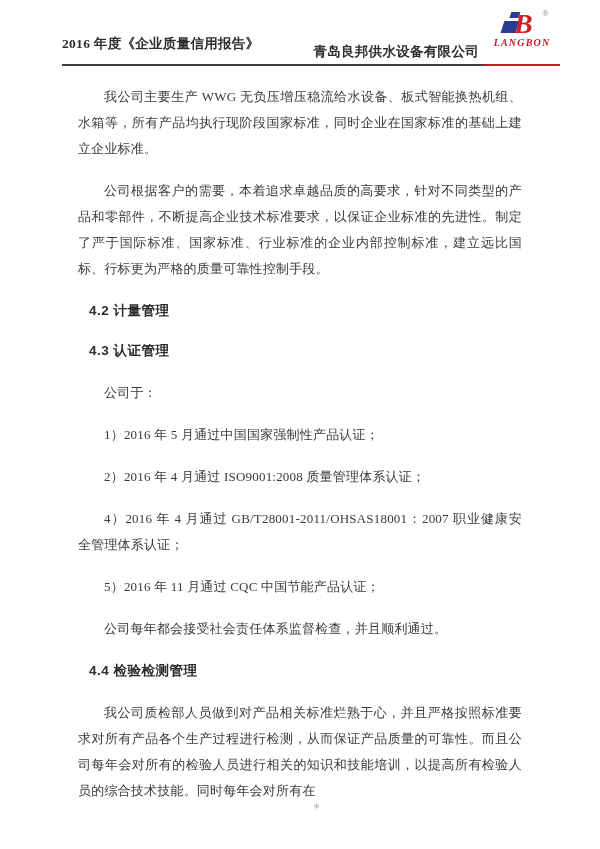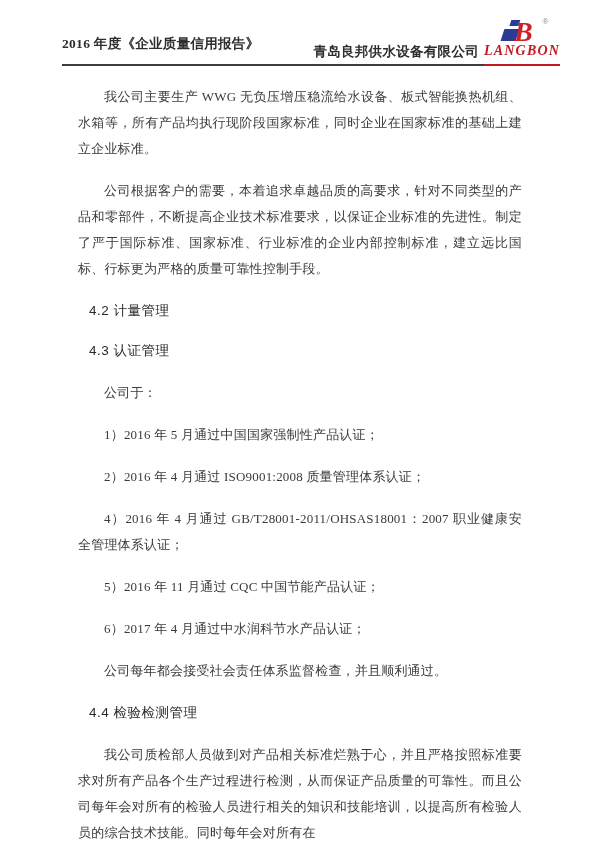--- a/index.html
+++ b/index.html
@@ -57,25 +57,25 @@
     font-size:8px;
     color:#8a8a8a;
     line-height:8px;
     margin-left:1px;
     font-family:"Liberation Sans", sans-serif;
   }
   .brand-text {
     font-family:"Liberation Serif", serif;
     font-style:italic;
     font-weight:bold;
-    font-size:14px;
+    font-size:10px;
     letter-spacing:1.2px;
     color:#c6191f;
     line-height:15px;
-    padding-bottom:6px;
+    padding-bottom:14px;
     white-space:nowrap;
   }
   .brand-underline {
     position:absolute;
     right:0; bottom:-2px;
     width:76px; height:2px;
     background:#c6191f;
   }
 
   
@@ -89,21 +89,21 @@
     letter-spacing:0.2px;
   }
   .para {
     margin:16px;
     text-indent:2em;
   }
   .section-heading {
     margin:14px 0 3px 0;
     text-indent:2em;
     font-size:13.5px;
-    font-weight:normal;
+    font-weight:bold;
     color:#2b2b2b;
     font-family:"Liberation Sans", sans-serif;
     letter-spacing:0.5px;
   }
 
   
   .scan-artifact {
     position:absolute;
     left:313px; top:801px;
     font-size:9px;
@@ -139,21 +139,20 @@
   <div class="doc-body">
     <p class="para">我公司主要生产 WWG 无负压增压稳流给水设备、板式智能换热机组、水箱等，所有产品均执行现阶段国家标准，同时企业在国家标准的基础上建立企业标准。</p>
     <p class="para">公司根据客户的需要，本着追求卓越品质的高要求，针对不同类型的产品和零部件，不断提高企业技术标准要求，以保证企业标准的先进性。制定了严于国际标准、国家标准、行业标准的企业内部控制标准，建立远比国标、行标更为严格的质量可靠性控制手段。</p>
     <h3 class="section-heading">4.2 计量管理</h3>
     <h3 class="section-heading">4.3 认证管理</h3>
     <p class="para">公司于：</p>
     <p class="para">1）2016 年 5 月通过中国国家强制性产品认证；</p>
     <p class="para">2）2016 年 4 月通过 ISO9001:2008 质量管理体系认证；</p>
     <p class="para">4）2016 年 4 月通过 GB/T28001-2011/OHSAS18001：2007 职业健康安全管理体系认证；</p>
     <p class="para">5）2016 年 11 月通过 CQC 中国节能产品认证；</p>
-    <p class="para">6）2017 年 4 月通过中水润科节水产品认证；</p>
     <p class="para">公司每年都会接受社会责任体系监督检查，并且顺利通过。</p>
     <h3 class="section-heading">4.4 检验检测管理</h3>
     <p class="para">我公司质检部人员做到对产品相关标准烂熟于心，并且严格按照标准要求对所有产品各个生产过程进行检测，从而保证产品质量的可靠性。而且公司每年会对所有的检验人员进行相关的知识和技能培训，以提高所有检验人员的综合技术技能。同时每年会对所有在</p>
   </div>
 
   <span class="scan-artifact">∗</span>
 
 </div>
 
 </body></html>

